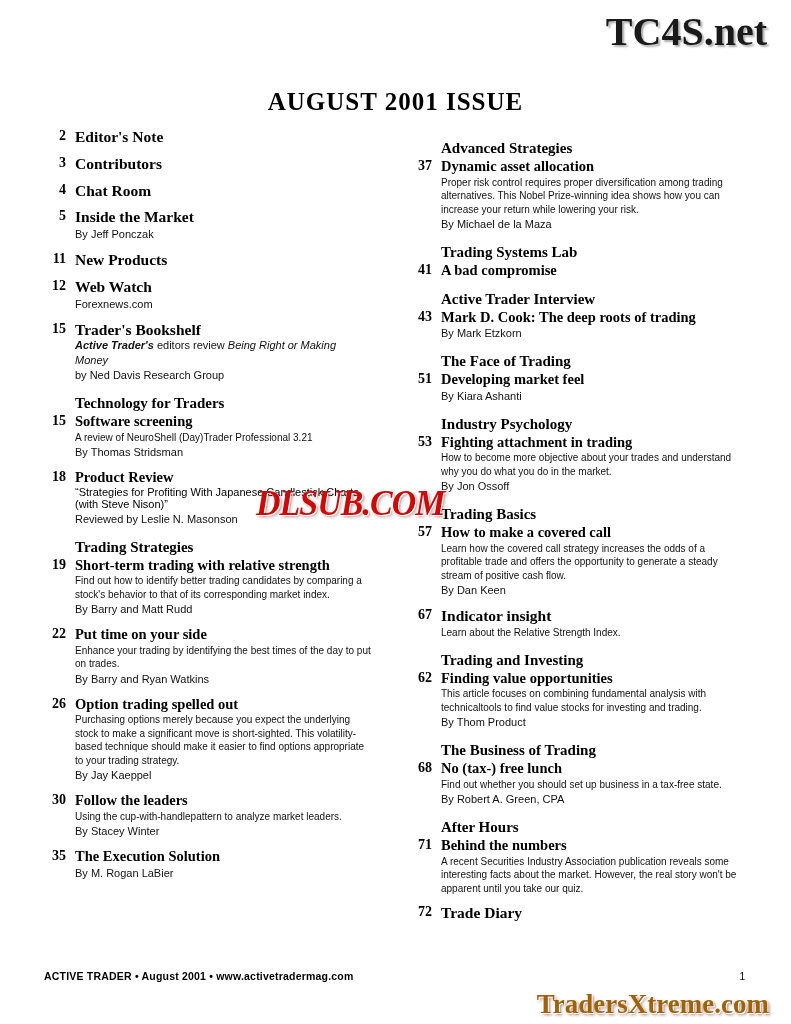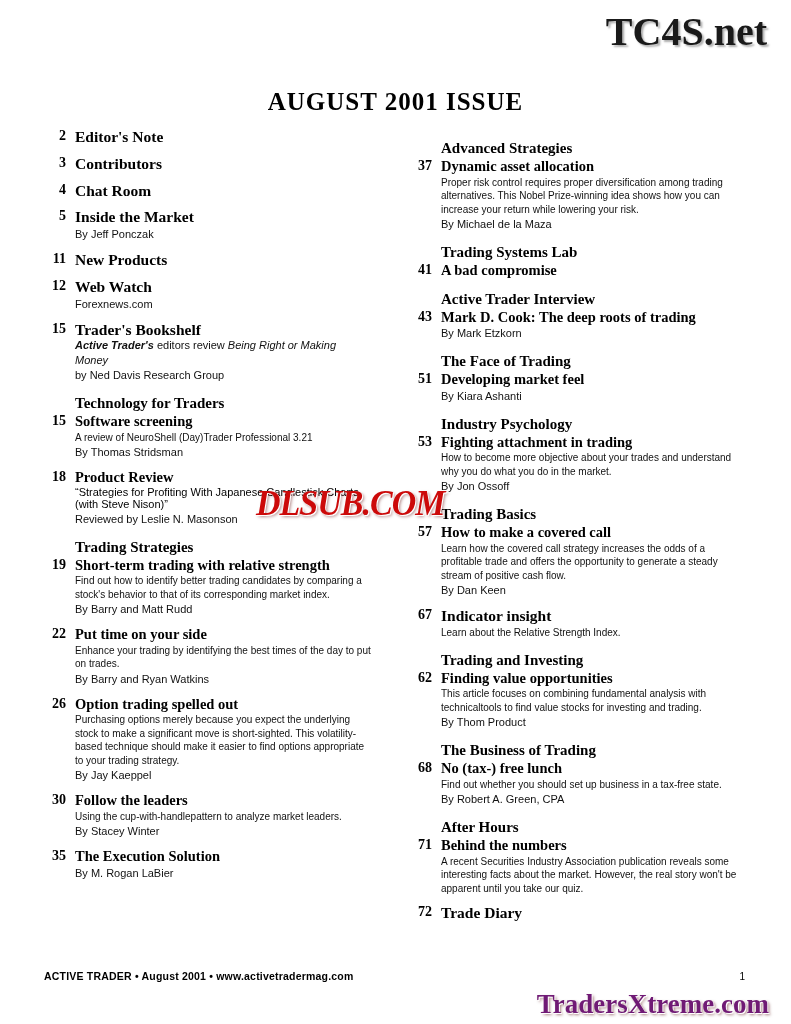--- a/index.html
+++ b/index.html
@@ -145,21 +145,21 @@
     letter-spacing: -1px;
     transform: scaleY(1.05);
   }
   .traders-x {
     position: absolute;
     right: 22px;
     bottom: 4px;
     font-family: "Liberation Serif", serif;
     font-weight: bold;
     font-size: 27px;
-    color: #701a75;
+    color: #a16207;
     text-shadow: 1px 1px 0 #ffffff, 2px 2px 3px rgba(80,0,0,0.5);
   }
 </style>
 </head>
 <body>
 
 <div class="page">
 
   <div class="tc4s">TC4S.net</div>
 

